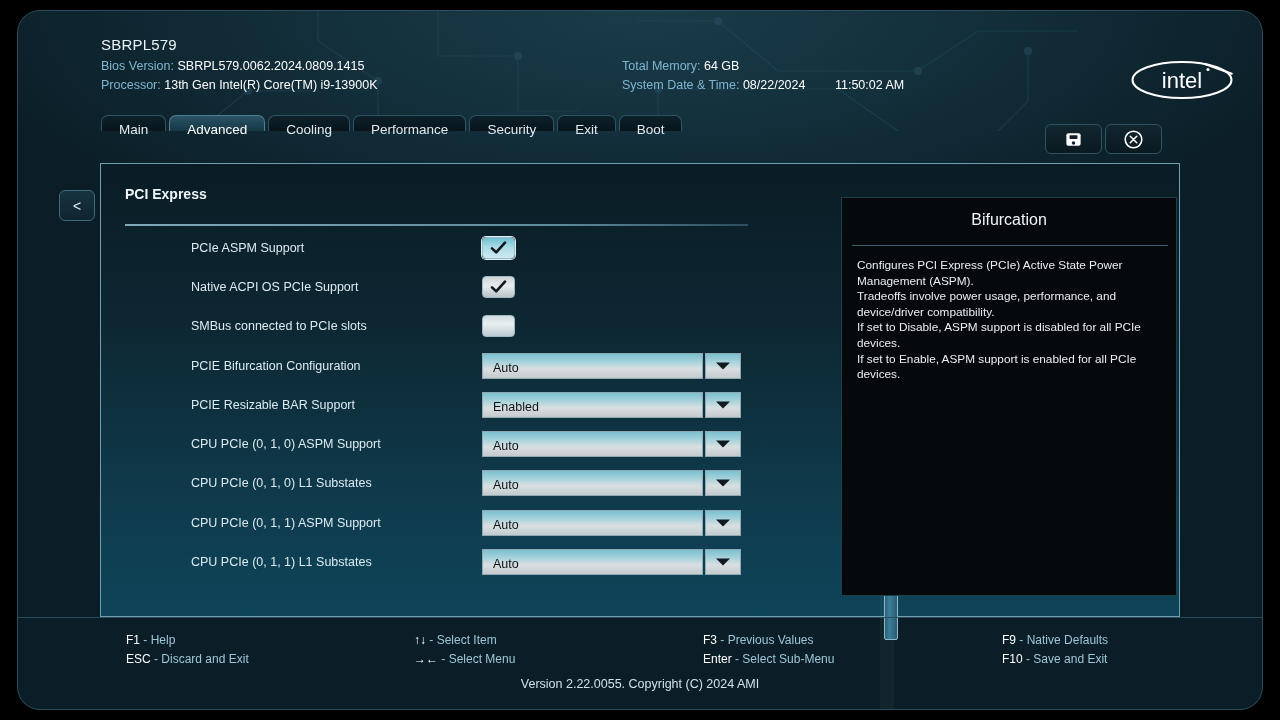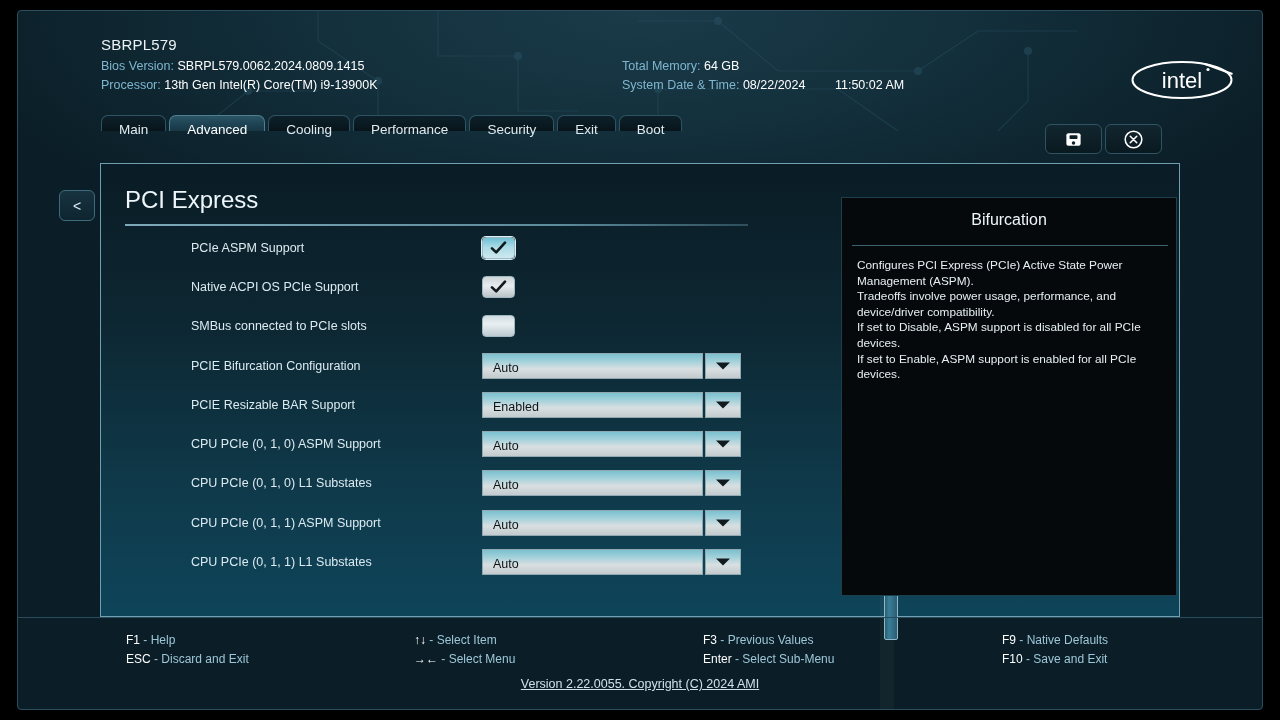--- a/index.html
+++ b/index.html
@@ -14,21 +14,21 @@
     position: relative;
     width: 1280px; height: 720px;
     background: #000000;
   }
 
   
   #bios-frame {
     position: absolute;
     left: 17px; top: 10px;
     width: 1246px; height: 700px;
-    border-radius: 4px;
+    border-radius: 23px;
     background:
       radial-gradient(ellipse 700px 260px at 50% 0%, #1b3b49 0%, #13303c 45%, #0b1e27 100%),
       #0b1e27;
     border: 1px solid #2b4e5c;
     overflow: hidden;
   }
   
   #circuitry {
     position: absolute; left: 0; top: 0; width: 1246px; height: 120px;
     opacity: .5; pointer-events: none;
@@ -108,21 +108,21 @@
   #content-panel {
     position: absolute; left: 82px; top: 152px;
     width: 1080px; height: 454px;
     background: linear-gradient(180deg, #0a1c25 0%, #0d2732 35%, #0f3b4c 75%, #0e4459 100%);
     border: 1px solid #6f9fb0;
     border-top: 1px solid #6f9fb0;
   }
 
   #section-title {
     position: absolute; left: 24px; top: 22px;
-    font-size: 24px; color: #eef6fa;
+    font-size: 14px; color: #eef6fa; font-weight: bold;
   }
   #title-rule {
     position: absolute; left: 24px; top: 60px;
     width: 623px; height: 2px;
     background: linear-gradient(90deg, #7fa9b9 0%, #5c8b9c 70%, #2e4e5c 100%);
   }
 
   
   #rows { position: absolute; left: 0; top: 64px; width: 700px; }
   .row {
@@ -225,21 +225,21 @@
   .hint .hd { color: #9dc6d8; }
   .hcol1 { left: 108px; }
   .hcol2 { left: 396px; }
   .hcol3 { left: 685px; }
   .hcol4 { left: 984px; }
   .hrow1 { top: 16px; }
   .hrow2 { top: 35px; }
 
   #version-line {
     position: absolute; left: 0; top: 60px; width: 100%;
-    text-align: center; font-size: 12.5px; color: #cfe2ea; text-decoration: underline;
+    text-align: center; font-size: 12.5px; color: #cfe2ea;
   }
 </style>
 </head>
 <body>
 
 <div id="screen">
   <div id="bios-frame">
 
     <svg id="circuitry" viewBox="0 0 1246 120" preserveAspectRatio="none">
       <g stroke="#2a5366" stroke-width="1.2" fill="none" opacity=".85">

